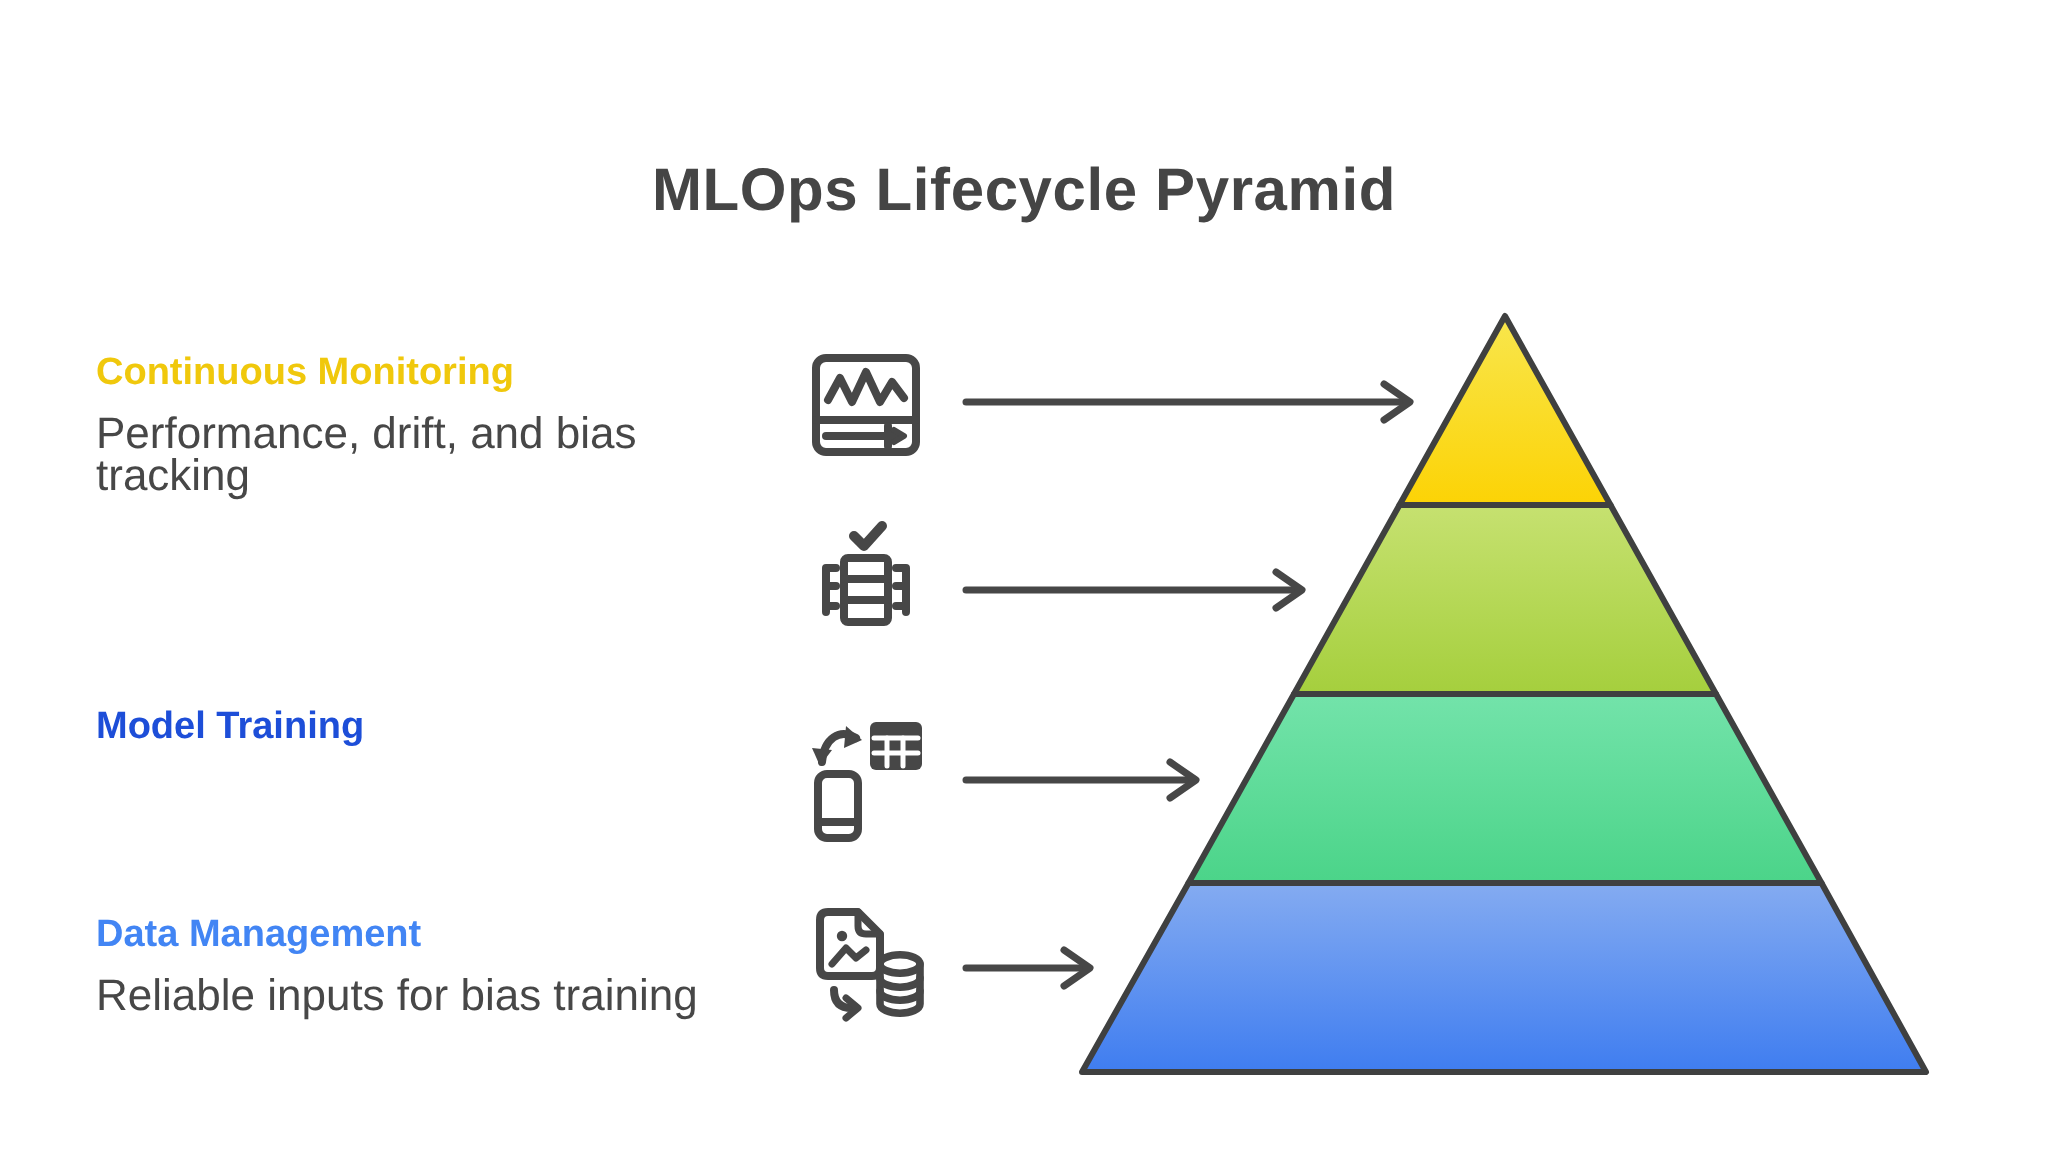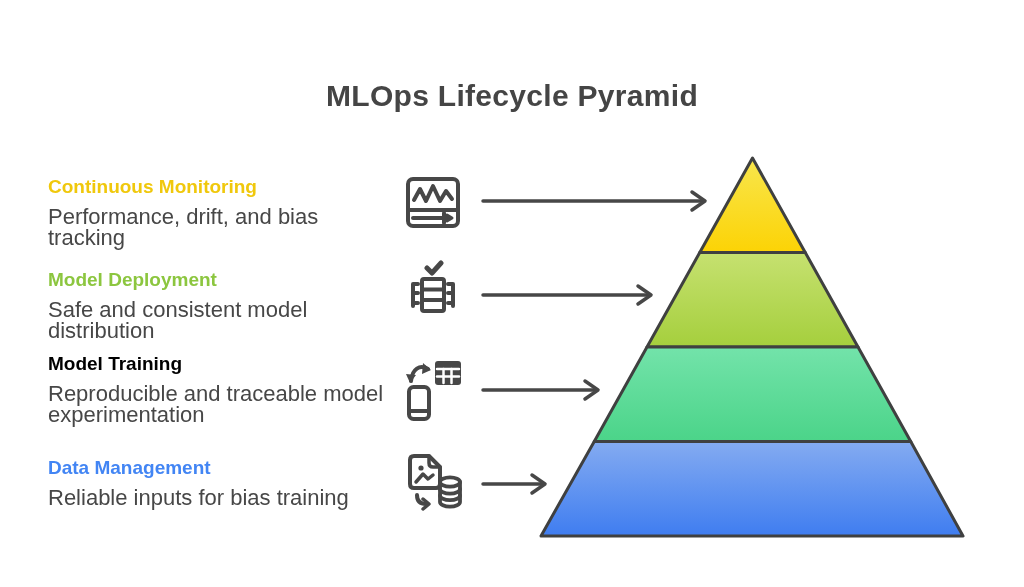--- a/index.html
+++ b/index.html
@@ -30,27 +30,22 @@
 <body>
 
 <div id="canvas">
 
   <h1 class="page-title" style="color: rgb(69, 69, 69); margin-top: 25px;">MLOps Lifecycle Pyramid</h1>
 
   <div class="level-row row-1">
     <div class="heading" style="color: rgb(240, 200, 12);">Continuous Monitoring</div>
     <p class="desc">Performance, drift, and bias tracking</p>
   </div>
-  <div class="level-row row-2">
-    <div class="heading" style="color: rgb(140, 198, 63);">Model Deployment</div>
-    <p class="desc">Safe and consistent model distribution</p>
-  </div>
   <div class="level-row row-3">
-    <div class="heading" style="color: #000000;">Model Training</div>
-    <p class="desc">Reproducible and traceable model experimentation</p>
+    <div class="heading" style="color: #1d4ed8;">Model Training</div>
   </div>
   <div class="level-row row-4">
     <div class="heading" style="color: rgb(66, 133, 244);">Data Management</div>
     <p class="desc">Reliable inputs for bias training</p>
   </div>
 
   <div class="icon-box icon-1">
     <svg width="60" height="60" viewBox="0 0 60 60" fill="none" stroke="#474747" stroke-width="4" stroke-linecap="round" stroke-linejoin="round">
       <rect x="5" y="7" width="50" height="47" rx="5"></rect>
       <polyline points="11,28 17,17 23,29 30,14 37,29 43,19 49,27"></polyline>

